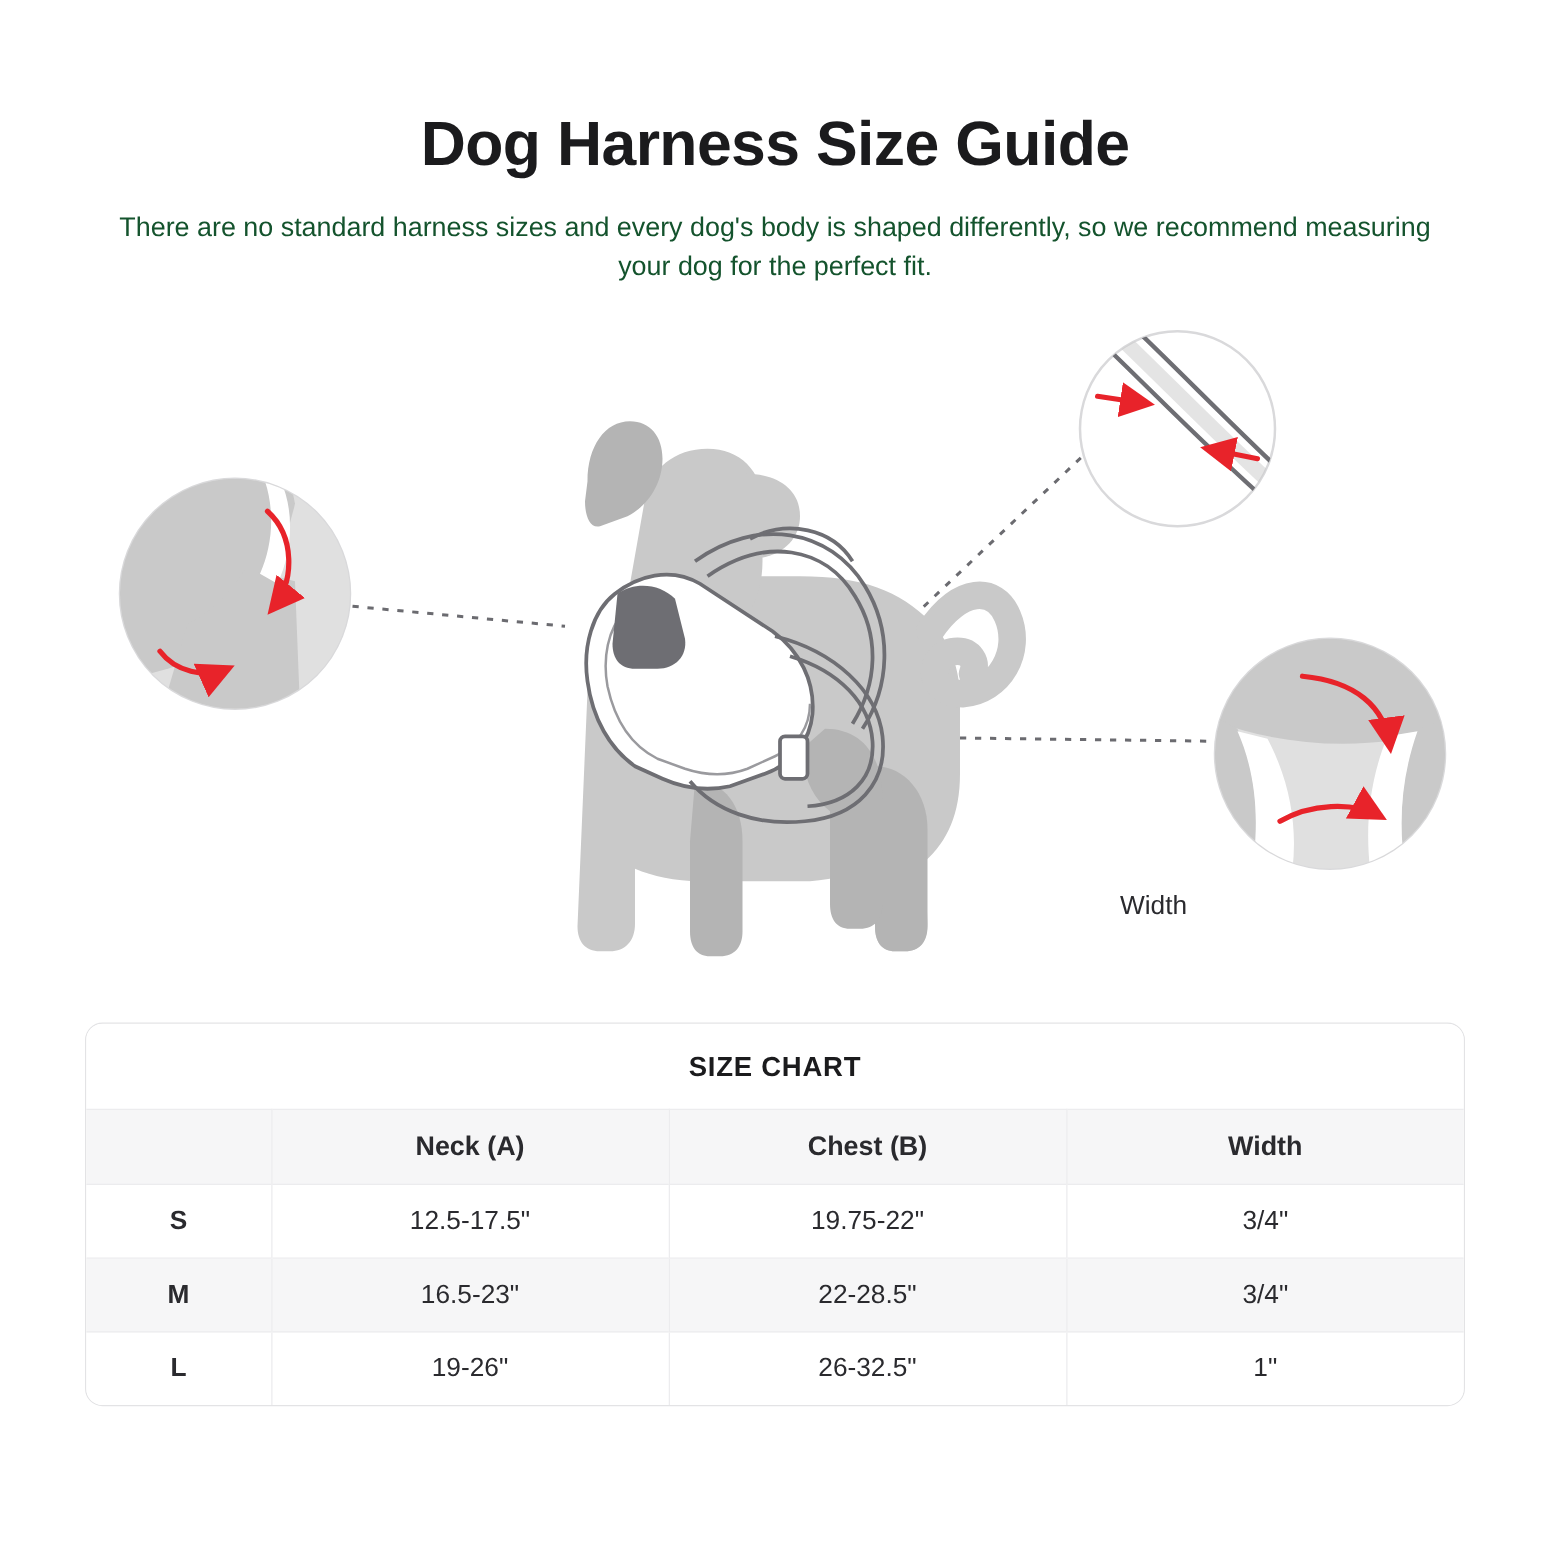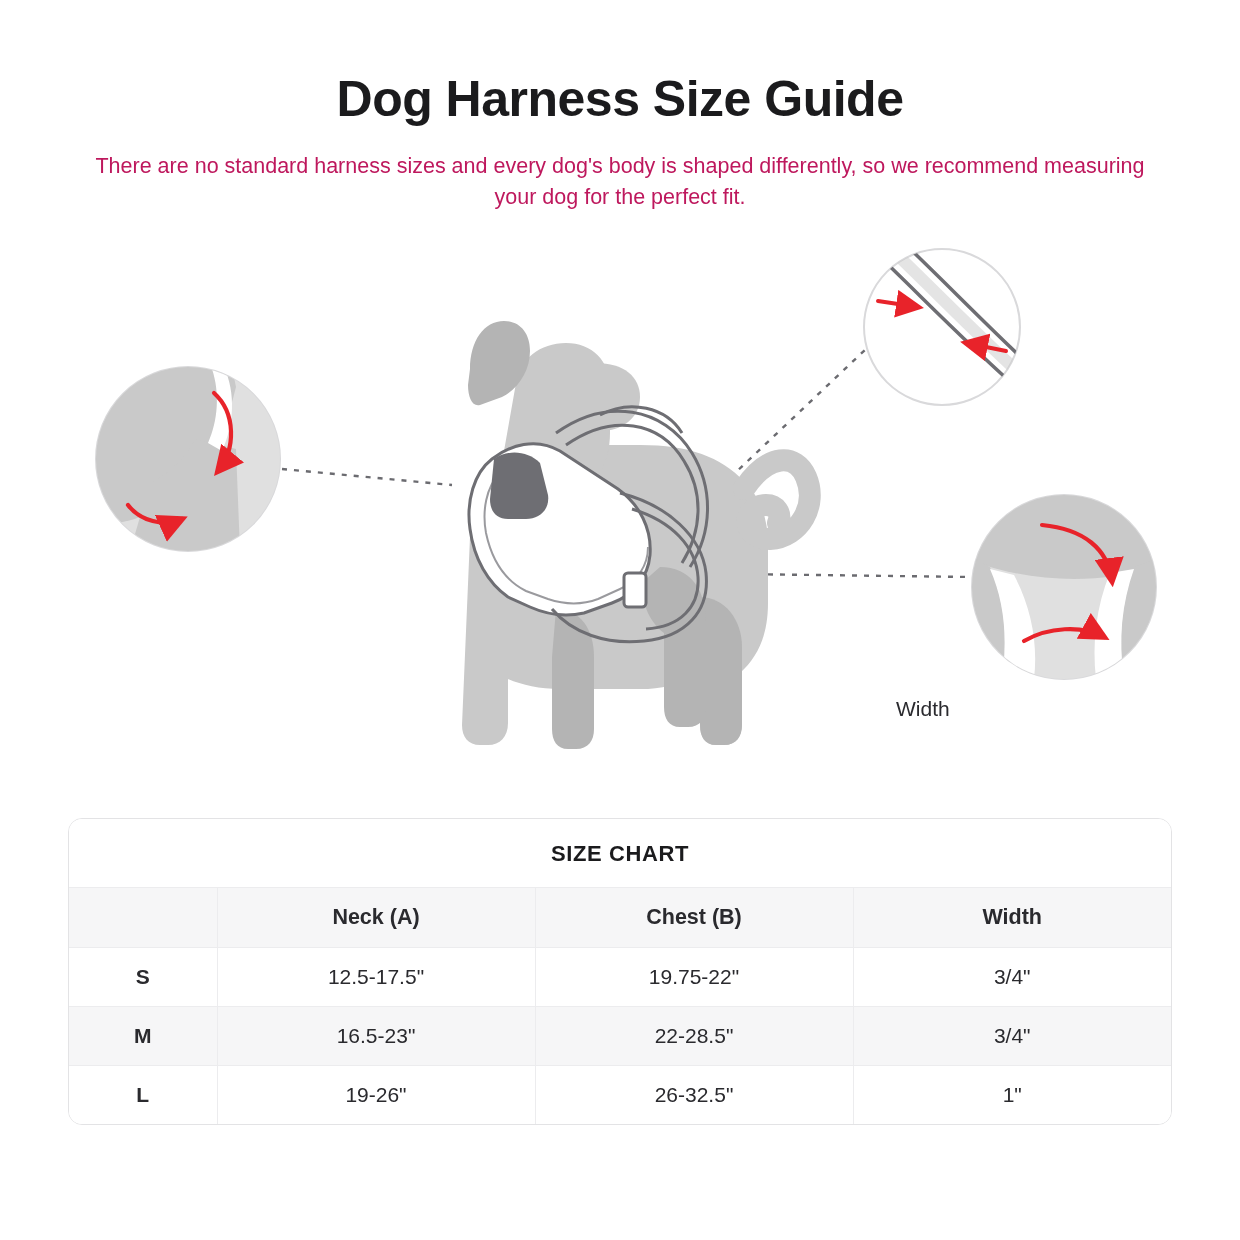--- a/index.html
+++ b/index.html
@@ -25,26 +25,26 @@
   
   .header {
     padding-top: 72px;
     text-align: center;
   }
   .title {
     font-size: 50px;
     font-weight: bold;
     letter-spacing: -0.5px;
     color: #1b1b1d;
-    margin: 0 0 24px 0;
+    margin: 16px 0 24px 0;
     line-height: 1.1;
   }
   .subtitle {
     font-size: 21.5px;
-    color: #be185d;
+    color: #14532d;
     line-height: 1.45;
     margin: 0 auto;
     max-width: 1080px;
     font-weight: 400;
   }
 
   
   .illustration {
     position: relative;
     width: 1240px;

